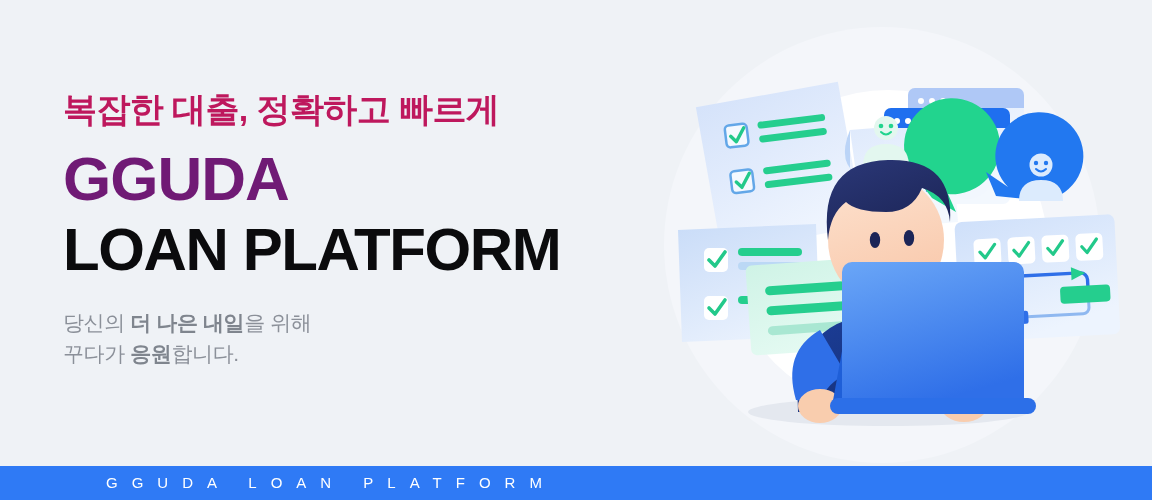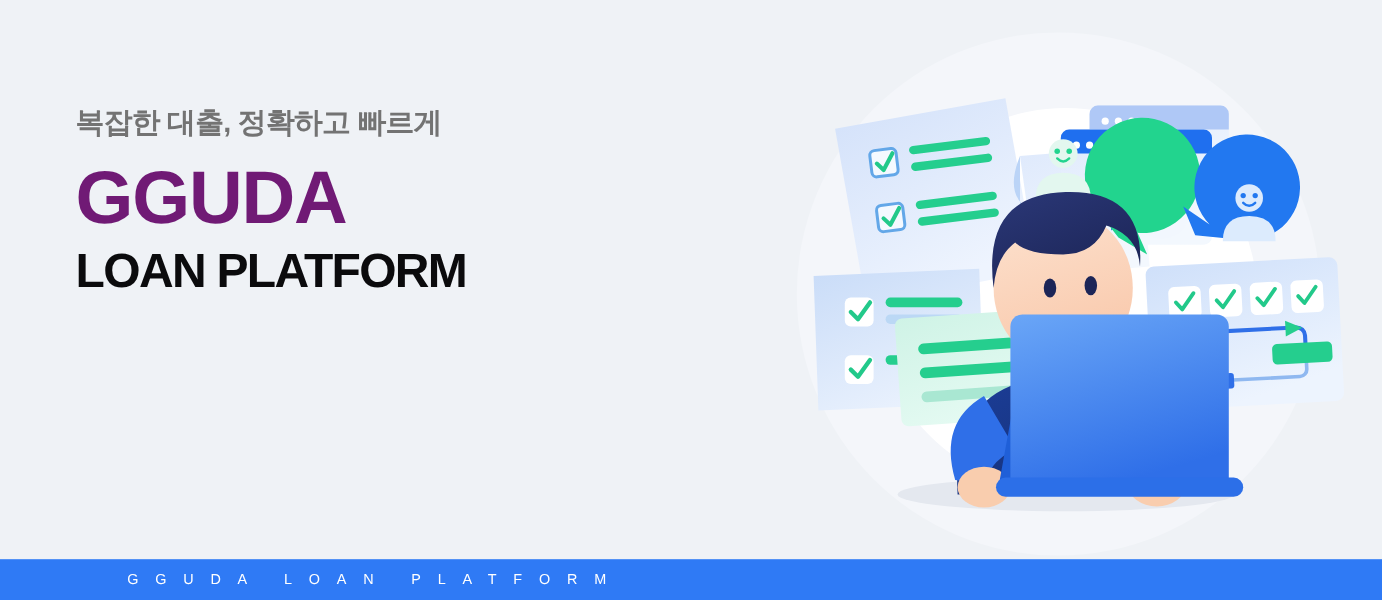--- a/index.html
+++ b/index.html
@@ -25,39 +25,39 @@
 
   
   .copy {
     position: absolute;
     left: 63px;
     top: 88px;
     width: 560px;
     z-index: 6;
   }
   .eyebrow {
-    font-size: 24px;
+    font-size: 34px;
     font-weight: 700;
-    color: #737373;
+    color: #be185d;
     letter-spacing: -0.6px;
     line-height: 1.25;
     margin: 0 0 16px 0;
     white-space: nowrap;
   }
   .brand {
     font-size: 62px;
     font-weight: 700;
     color: #701a75;
     letter-spacing: -1px;
     line-height: 1.02;
     margin: 0 0 8px 0;
     white-space: nowrap;
   }
   .product {
-    font-size: 40px;
+    font-size: 60px;
     font-weight: 700;
     color: #0b0b0d;
     letter-spacing: -1.4px;
     line-height: 1.05;
     margin: 0;
     white-space: nowrap;
   }
   .tagline {
     margin: 26px 0 0 0;
     font-size: 21px;
@@ -79,21 +79,21 @@
     background: #2f7af5;
     z-index: 9;
   }
   .ticker-text {
     position: absolute;
     left: 106px;
     top: 0;
     height: 34px;
     line-height: 34px;
     color: #ffffff;
-    font-size: 12px;
+    font-size: 15px;
     font-weight: 500;
     letter-spacing: 14px;
     white-space: nowrap;
   }
 
   
   .art {
     position: absolute;
     left: 620px;
     top: 0;
@@ -105,20 +105,24 @@
 </style>
 </head>
 <body>
 
 <div class="banner">
 
   <div class="copy">
     <p class="eyebrow">복잡한 대출, 정확하고 빠르게</p>
     <p class="brand">GGUDA</p>
     <p class="product">LOAN PLATFORM</p>
+    <p class="tagline">
+      <span class="tl-line"><span>당신의 </span><span class="strong">더 나은 내일</span><span>을 위해</span></span>
+      <span class="tl-line"><span>꾸다가 </span><span class="strong">응원</span><span>합니다.</span></span>
+    </p>
   </div>
 
   <div class="art">
     <svg width="532" height="466" viewBox="0 0 532 466" xmlns="http://www.w3.org/2000/svg">
       <defs>
         <linearGradient id="gLap" x1="0" y1="0" x2="0.35" y2="1">
           <stop offset="0" stop-color="#6AA6F7"></stop>
           <stop offset="1" stop-color="#2F6FE8"></stop>
         </linearGradient>
         <linearGradient id="gShirt" x1="0" y1="0" x2="1" y2="1">

